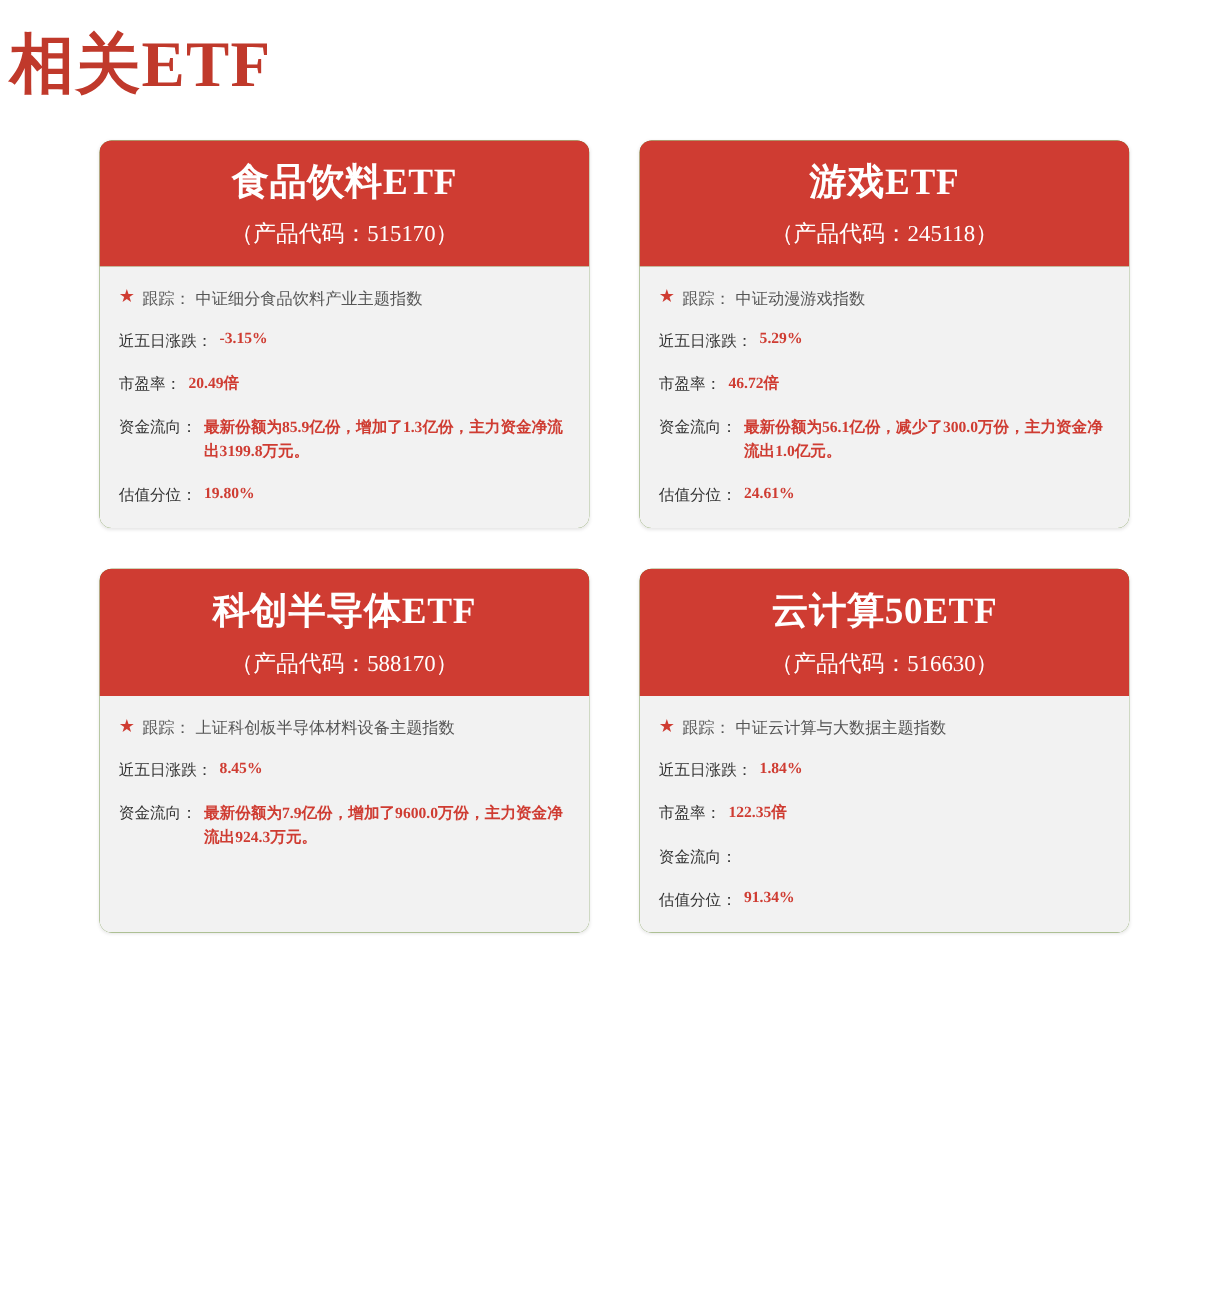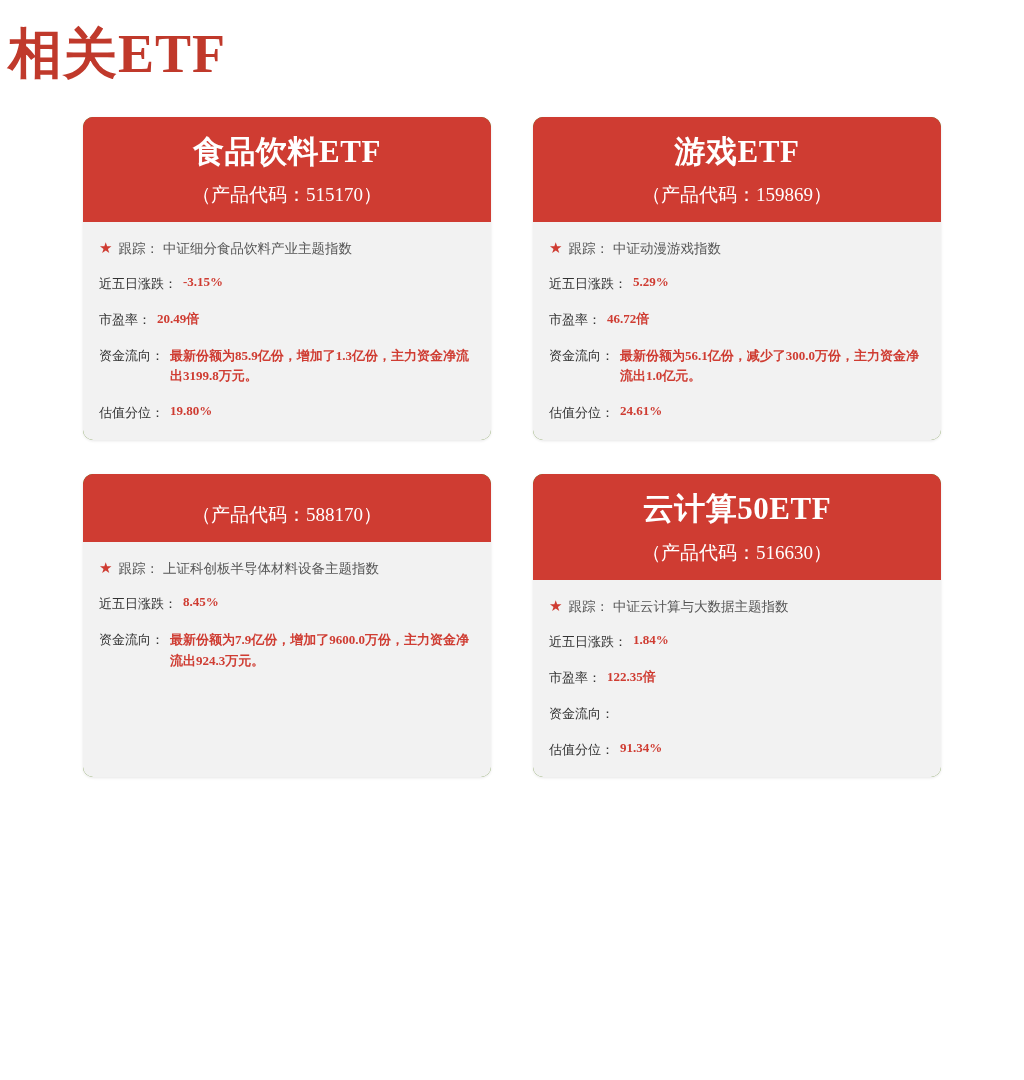--- a/index.html
+++ b/index.html
@@ -146,21 +146,21 @@
         <div class="stat-row">
           <span class="stat-label">估值分位：</span>
           <span class="stat-value">19.80%</span>
         </div>
       </div>
     </div>
 
     <div class="card">
       <div class="card-head">
         <div class="card-title">游戏ETF</div>
-        <div class="card-code">（产品代码：159869）</div>
+        <div class="card-code">（产品代码：245118）</div>
       </div>
       <div class="card-body">
         <div class="track-row">
           <span class="star-icon">★</span>
           <span class="track-label">跟踪：</span>
           <span class="track-value">中证动漫游戏指数</span>
         </div>
         <div class="stat-row">
           <span class="stat-label">近五日涨跌：</span>
           <span class="stat-value">5.29%</span>
@@ -175,20 +175,21 @@
         </div>
         <div class="stat-row">
           <span class="stat-label">估值分位：</span>
           <span class="stat-value">24.61%</span>
         </div>
       </div>
     </div>
 
     <div class="card">
       <div class="card-head">
+        <div class="card-title">科创半导体ETF</div>
         <div class="card-code">（产品代码：588170）</div>
       </div>
       <div class="card-body">
         <div class="track-row">
           <span class="star-icon">★</span>
           <span class="track-label">跟踪：</span>
           <span class="track-value">上证科创板半导体材料设备主题指数</span>
         </div>
         <div class="stat-row">
           <span class="stat-label">近五日涨跌：</span>

